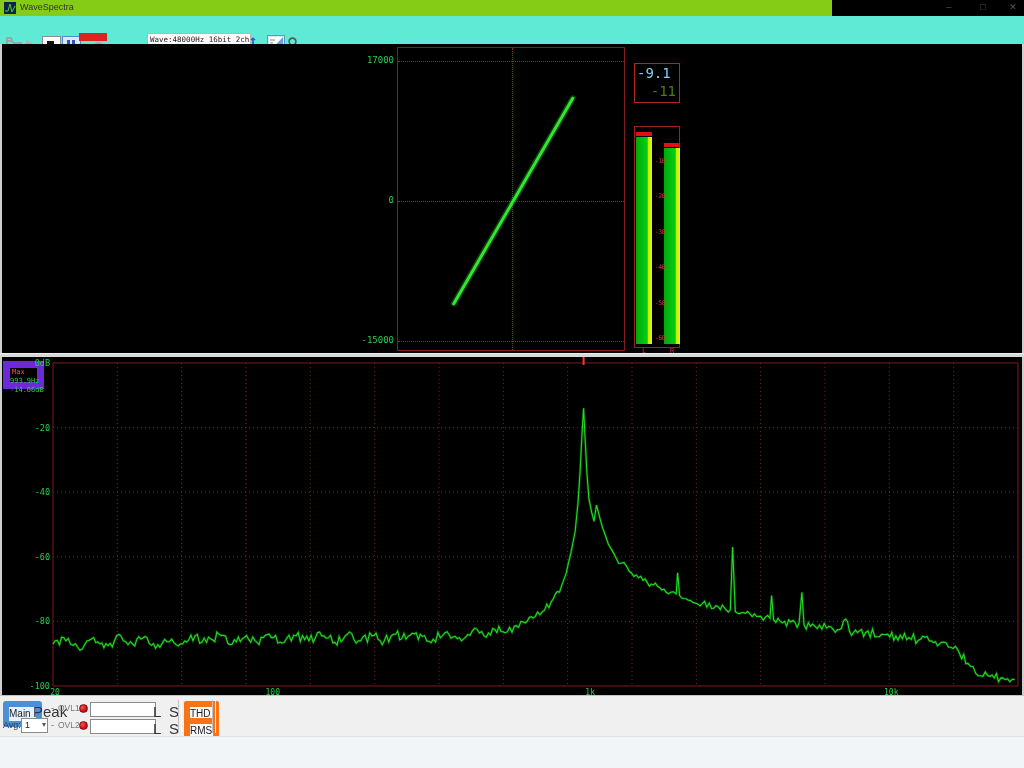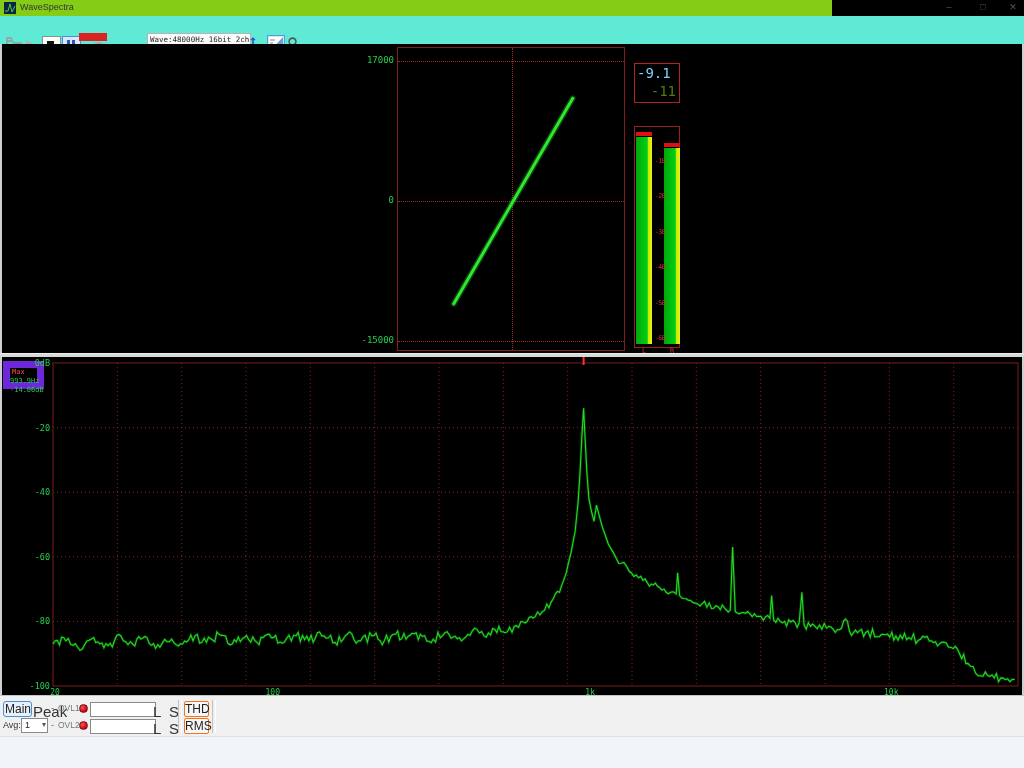--- a/index.html
+++ b/index.html
@@ -40,21 +40,21 @@
   .mchan{width:16px;text-align:center;font-size:7px;top:347px;}
 
   
   #spec-svg{left:0;top:357px;}
   .maxbox{left:3px;top:361px;width:41px;height:28px;border:7px solid #6d28d9;box-sizing:border-box;background:#000;font-size:7px;line-height:9px;}
   .spec-ylab{left:8px;width:42px;text-align:right;font-size:8.5px;}
   .spec-xlab{font-size:8px;}
 
   
   .controlbar{left:0;top:695px;width:1024px;height:41px;background:#f0f0f0;border-top:1px solid #c4c4c4;box-sizing:border-box;}
-  .cbtn{background:#f8f8f8;border:1px solid #f97316;border-radius:2px;font-size:12px;color:#222;text-align:right;}
+  .cbtn{background:#f8f8f8;border:6px solid #f97316;border-radius:2px;font-size:10px;color:#222;text-align:left;}
   .flat{font-size:15px;color:#333;text-align:left;background:none;border:none;}
   .led{width:7px;height:7px;border-radius:50%;background:radial-gradient(circle at 35% 35%,#ff5050,#c00414 70%);border:1px solid #801010;}
   .ovlfield{width:60px;height:11px;background:#fff;border:1px solid #8a8a8a;}
   .groove{width:2px;top:699px;height:33px;border-left:1px solid #c2c2c2;border-right:1px solid #fff;}
 
   
   .taskbar{left:0;top:736px;width:1024px;height:32px;background:#f2f5f8;border-top:1px solid #dfe3e7;box-sizing:border-box;}
 </style>
 </head>
 <body>

